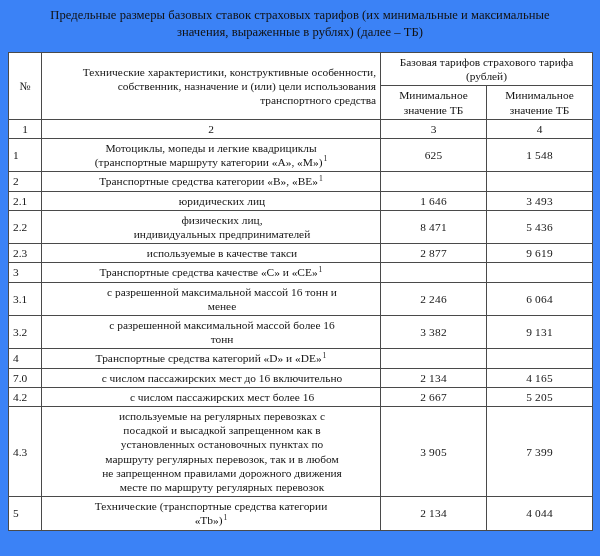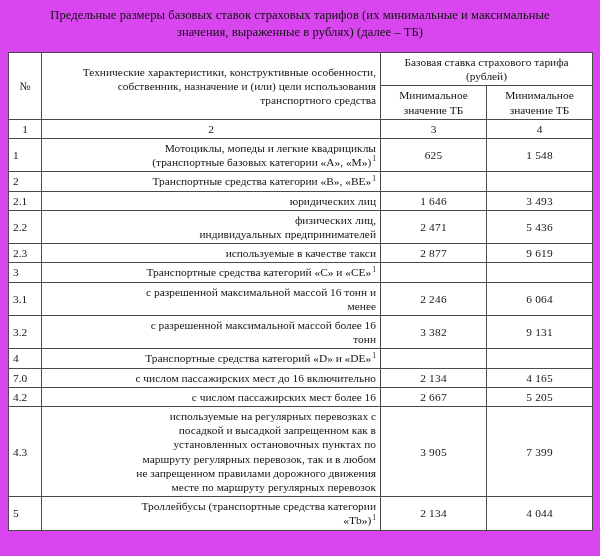--- a/index.html
+++ b/index.html
@@ -13,21 +13,21 @@
     font-family: "Liberation Serif", "DejaVu Serif", serif;
     color: #1a1a1a;
     -webkit-font-smoothing: antialiased;
   }
   .page {
     width: 600px;
     height: 556px;
     box-sizing: border-box;
     padding: 0;
     position: relative;
-    background: #d946ef;
+    background: #3b82f6;
   }
   .doc-title {
     width: 520px;
     margin: 0 auto;
     padding-top: 7px;
     text-align: center;
     font-size: 12.6px;
     line-height: 17px;
     font-weight: 400;
     color: #111111;
@@ -72,21 +72,21 @@
     vertical-align: top;
     font-size: 11.4px;
   }
   td.numline {
     text-align: center;
     font-weight: 700;
     font-size: 12.3px;
     padding: 1px 3px;
   }
   td.desc {
-    text-align: right;
+    text-align: center;
     vertical-align: top;
     padding: 2px 5px 2px 6px;
   }
   td.desc.indent {
     padding-left: 26px;
   }
   td.val {
     text-align: center;
     vertical-align: middle;
     font-size: 11.9px;
@@ -120,21 +120,21 @@
       </colgroup>
       <thead>
         <tr>
           <td rowspan="2" class="rownum-hdr">№</td>
           <td rowspan="2" class="hdr-desc">
             <span>Технические характеристики, конструктивные</span>
             <span>особенности, собственник, назначение и (или) цели</span>
             <span>использования транспортного средства</span>
           </td>
           <td colspan="2">
-            <span>Базовая ставка страхового</span>
+            <span>Базовая тарифов страхового</span>
             <span>тарифа (рублей)</span>
           </td>
         </tr>
         <tr>
           <td>
             <span>Минимальное</span>
             <span>значение ТБ</span>
           </td>
           <td>
             <span>Минимальное</span>
@@ -144,51 +144,51 @@
         <tr>
           <td class="numline">1</td>
           <td class="numline">2</td>
           <td class="numline">3</td>
           <td class="numline">4</td>
         </tr>
       </thead>
       <tbody id="tbody">
           <tr>
             <td class="num">1</td>
-            <td class="desc"><span>Мотоциклы, мопеды и легкие квадрициклы</span><br><span>(транспортные базовых категории «А», «М»)</span><sup class="fn">1</sup></td>
+            <td class="desc"><span>Мотоциклы, мопеды и легкие квадрициклы</span><br><span>(транспортные маршруту категории «А», «М»)</span><sup class="fn">1</sup></td>
             <td class="val">625</td>
             <td class="val">1 548</td>
           </tr>
           <tr>
             <td class="num">2</td>
             <td class="desc"><span>Транспортные средства категории «В», «ВЕ»</span><sup class="fn">1</sup></td>
             <td class="val"></td>
             <td class="val"></td>
           </tr>
           <tr>
             <td class="num">2.1</td>
             <td class="desc indent"><span>юридических лиц</span></td>
             <td class="val">1 646</td>
             <td class="val">3 493</td>
           </tr>
           <tr>
             <td class="num">2.2</td>
             <td class="desc indent"><span>физических лиц,</span><br><span>индивидуальных предпринимателей</span></td>
-            <td class="val">2 471</td>
+            <td class="val">8 471</td>
             <td class="val">5 436</td>
           </tr>
           <tr>
             <td class="num">2.3</td>
             <td class="desc indent"><span>используемые в качестве такси</span></td>
             <td class="val">2 877</td>
             <td class="val">9 619</td>
           </tr>
           <tr>
             <td class="num">3</td>
-            <td class="desc"><span>Транспортные средства категорий «С» и «СЕ»</span><sup class="fn">1</sup></td>
+            <td class="desc"><span>Транспортные средства качестве «С» и «СЕ»</span><sup class="fn">1</sup></td>
             <td class="val"></td>
             <td class="val"></td>
           </tr>
           <tr>
             <td class="num">3.1</td>
             <td class="desc indent"><span>с разрешенной максимальной массой 16 тонн и</span><br><span>менее</span></td>
             <td class="val">2 246</td>
             <td class="val">6 064</td>
           </tr>
           <tr>
@@ -216,21 +216,21 @@
             <td class="val">5 205</td>
           </tr>
           <tr>
             <td class="num">4.3</td>
             <td class="desc indent"><span>используемые на регулярных перевозках с</span><br><span>посадкой и высадкой запрещенном как в</span><br><span>установленных остановочных пунктах по</span><br><span>маршруту регулярных перевозок, так и в любом</span><br><span>не запрещенном правилами дорожного движения</span><br><span>месте по маршруту регулярных перевозок</span></td>
             <td class="val">3 905</td>
             <td class="val">7 399</td>
           </tr>
           <tr>
             <td class="num">5</td>
-            <td class="desc"><span>Троллейбусы (транспортные средства категории</span><br><span>«Tb»)</span><sup class="fn">1</sup></td>
+            <td class="desc"><span>Технические (транспортные средства категории</span><br><span>«Tb»)</span><sup class="fn">1</sup></td>
             <td class="val">2 134</td>
             <td class="val">4 044</td>
           </tr>
         </tbody>
     </table>
   </div>
 
 </div>
 
 </body></html>

